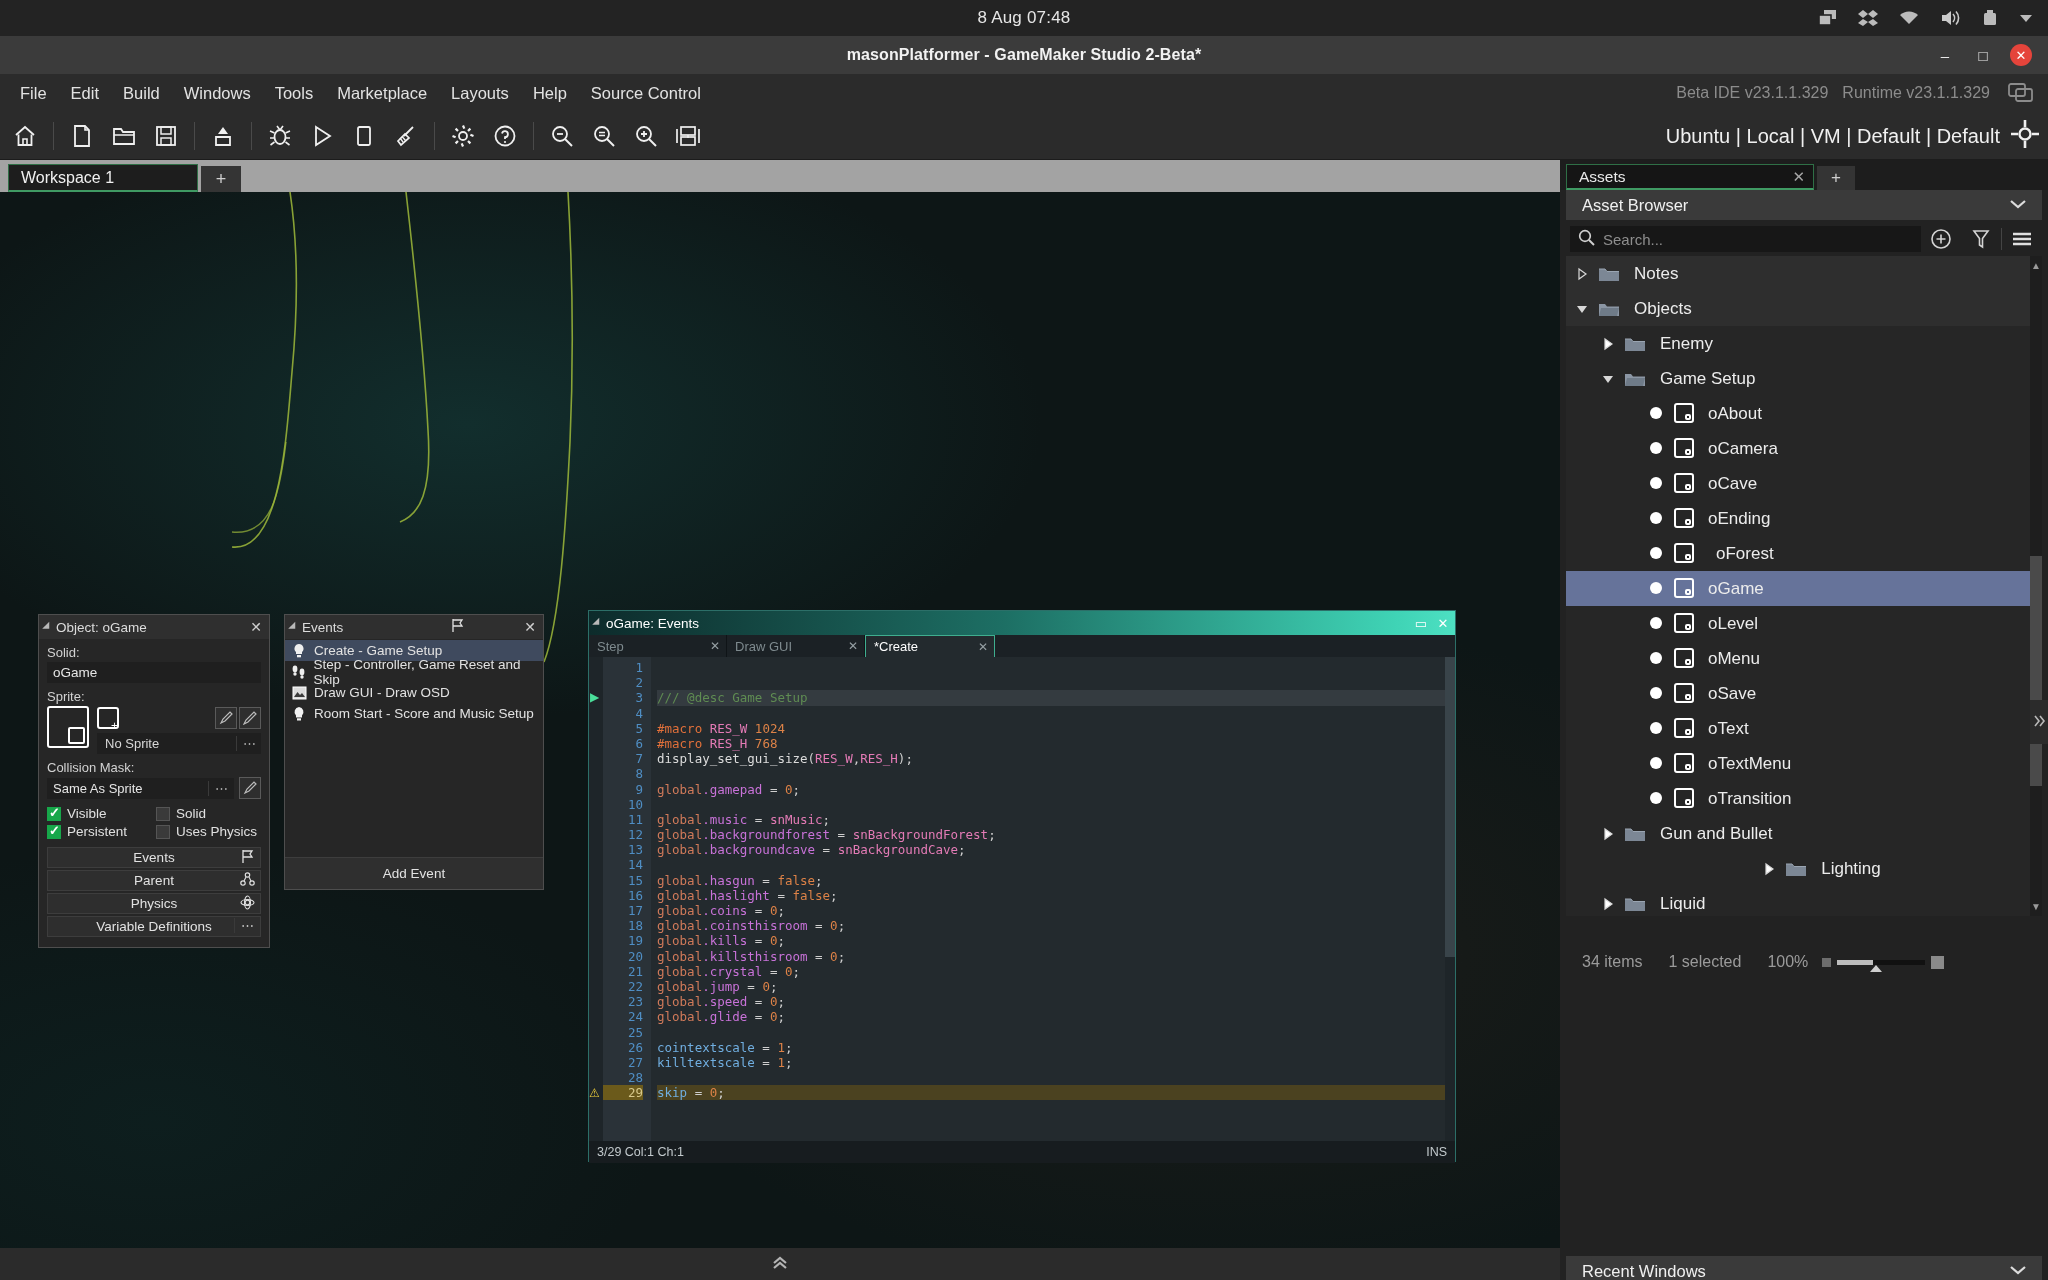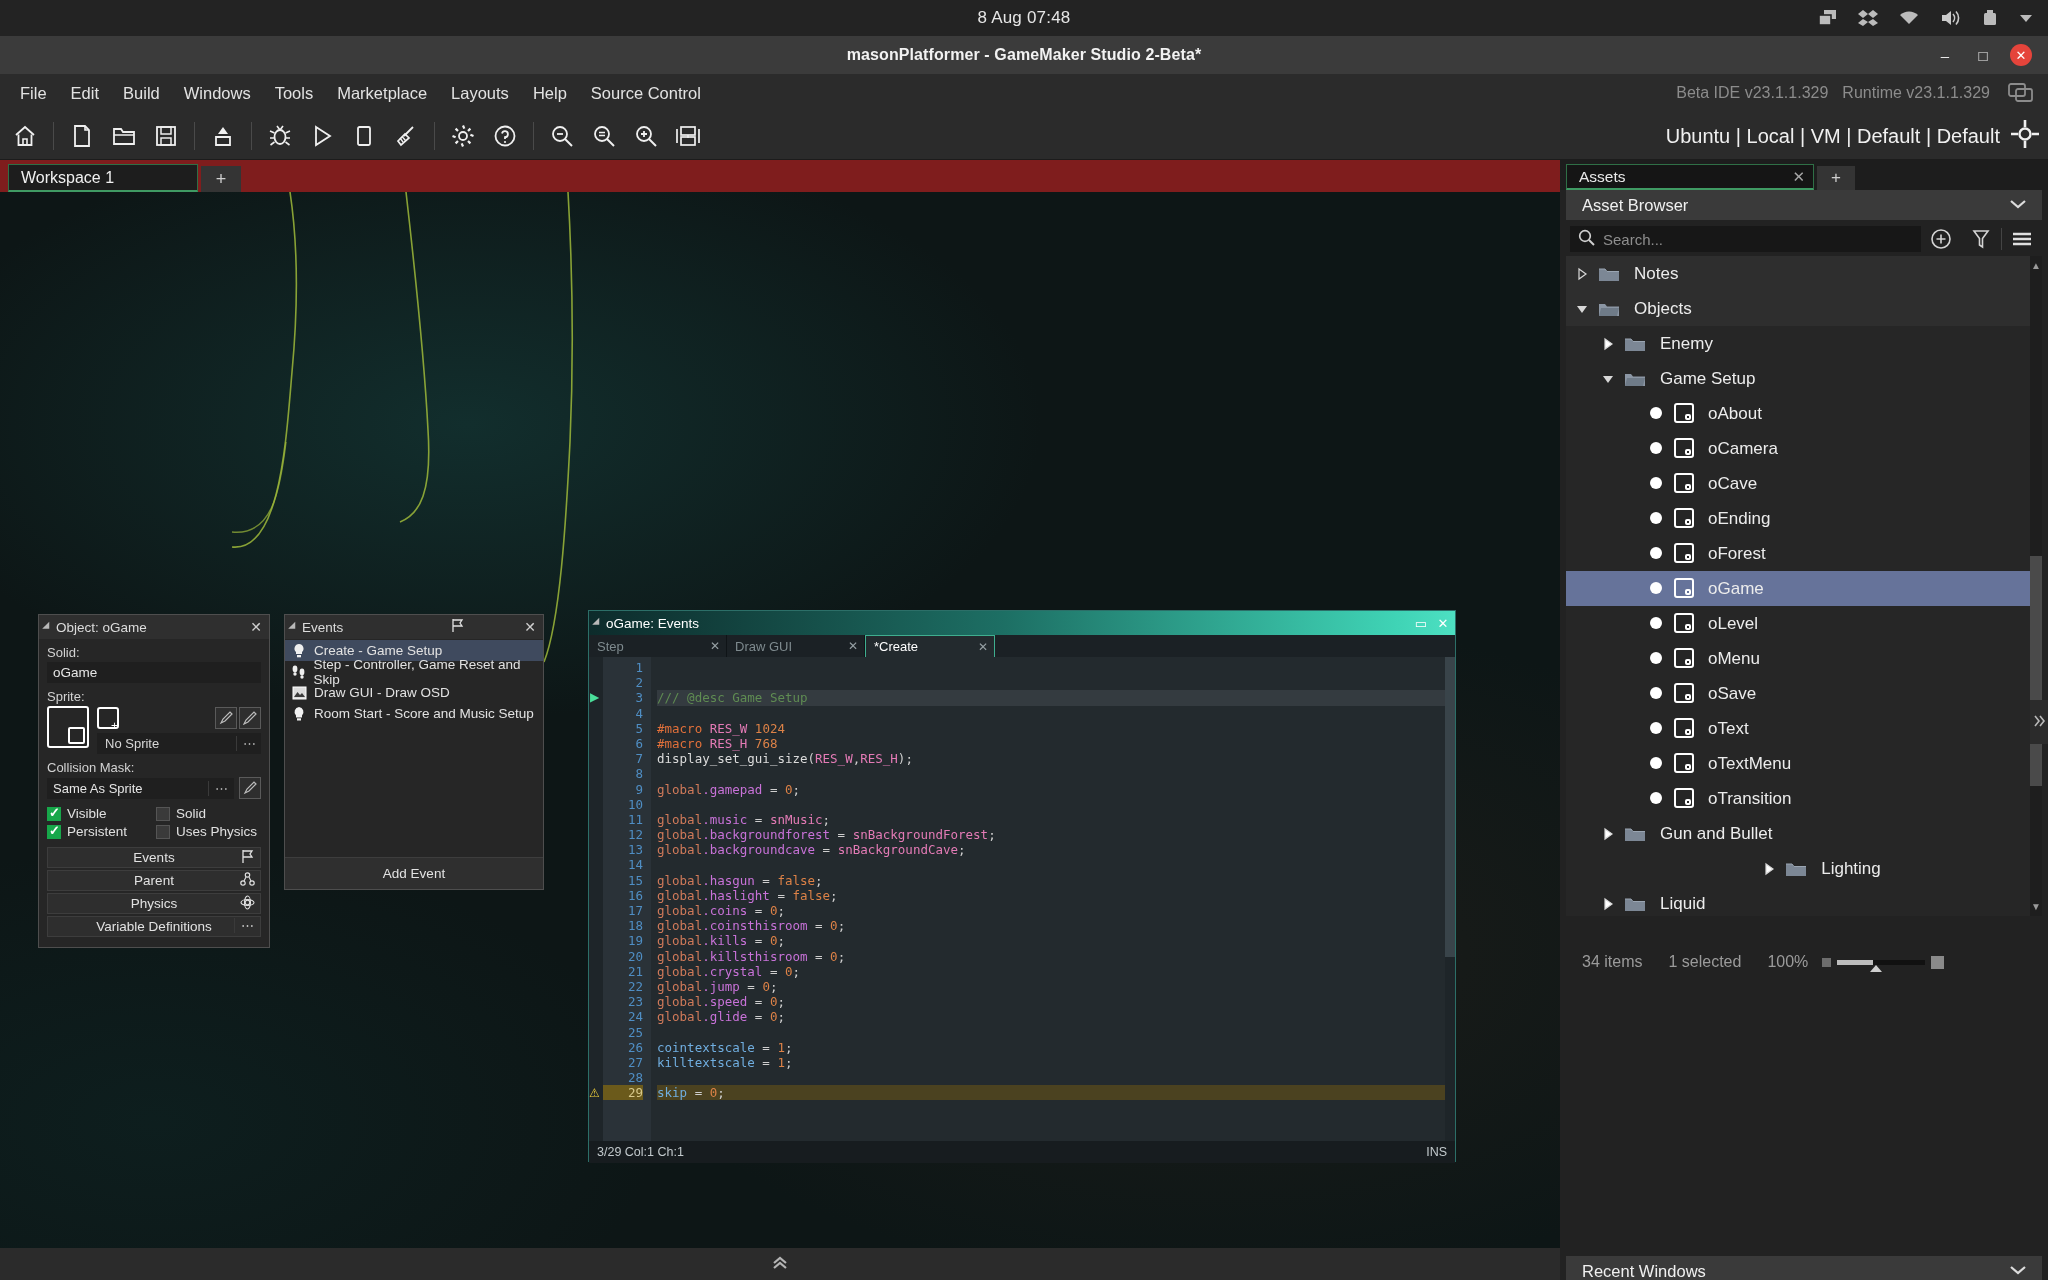--- a/index.html
+++ b/index.html
@@ -47,21 +47,21 @@
     border-bottom: 1px solid #1c1c1c;
   }
   .tbtn { width: 42px; height: 40px; display: flex; align-items: center; justify-content: center; color: #f0f0f0; }
   .tsep { width: 1px; height: 28px; background: #4a4a4a; margin: 0 7px; }
   .tgt { position: absolute; right: 8px; top: 112px; height: 48px; display: flex; align-items: center; gap: 10px; }
   .tgt .txt { color: #f0f0f0; font-size: 20px; }
 
   
   .tabstrip {
     position: absolute; top: 160px; left: 0; width: 1560px; height: 32px;
-    background: #7f1d1d; display: flex; align-items: flex-end; padding-left: 8px;
+    background: #a3a3a3; display: flex; align-items: flex-end; padding-left: 8px;
   }
   .wtab {
     height: 28px; min-width: 190px; background: #1d1d1d; border: 1px solid #2f6f46;
     border-bottom: 2px solid #3f9a63;
     color: #f0f0f0; font-size: 16px; display: flex; align-items: center; padding: 0 12px;
   }
   .wtabplus {
     height: 26px; width: 40px; background: #343434; color: #cfcfcf; font-size: 18px;
     display: flex; align-items: center; justify-content: center; margin-left: 3px;
   }
@@ -781,21 +781,21 @@
           <span style="margin-left: 6px;">oEnding</span>
         </div>
         <div class="trow" style="padding-left: 60px;">
           <span class="tarrow"></span>
           <span><span style="display:inline-flex;align-items:center;gap:12px;">
               <span style="width:12px;height:12px;border-radius:6px;background:#fff;display:inline-block;"></span>
               <span style="width:20px;height:20px;border:2px solid #fff;border-radius:3px;display:inline-block;position:relative;">
                 <span style="position:absolute;right:1px;bottom:1px;width:6px;height:6px;border:2px solid #fff;border-radius:2px;"></span>
               </span>
             </span></span>
-          <span style="margin-left: 6px;">oForest</span>
+          <span style="margin-left: 14px;">oForest</span>
         </div>
         <div class="trow sel" style="padding-left: 60px;">
           <span class="tarrow"></span>
           <span><span style="display:inline-flex;align-items:center;gap:12px;">
               <span style="width:12px;height:12px;border-radius:6px;background:#fff;display:inline-block;"></span>
               <span style="width:20px;height:20px;border:2px solid #fff;border-radius:3px;display:inline-block;position:relative;">
                 <span style="position:absolute;right:1px;bottom:1px;width:6px;height:6px;border:2px solid #fff;border-radius:2px;"></span>
               </span>
             </span></span>
           <span style="margin-left: 6px;">oGame</span>

